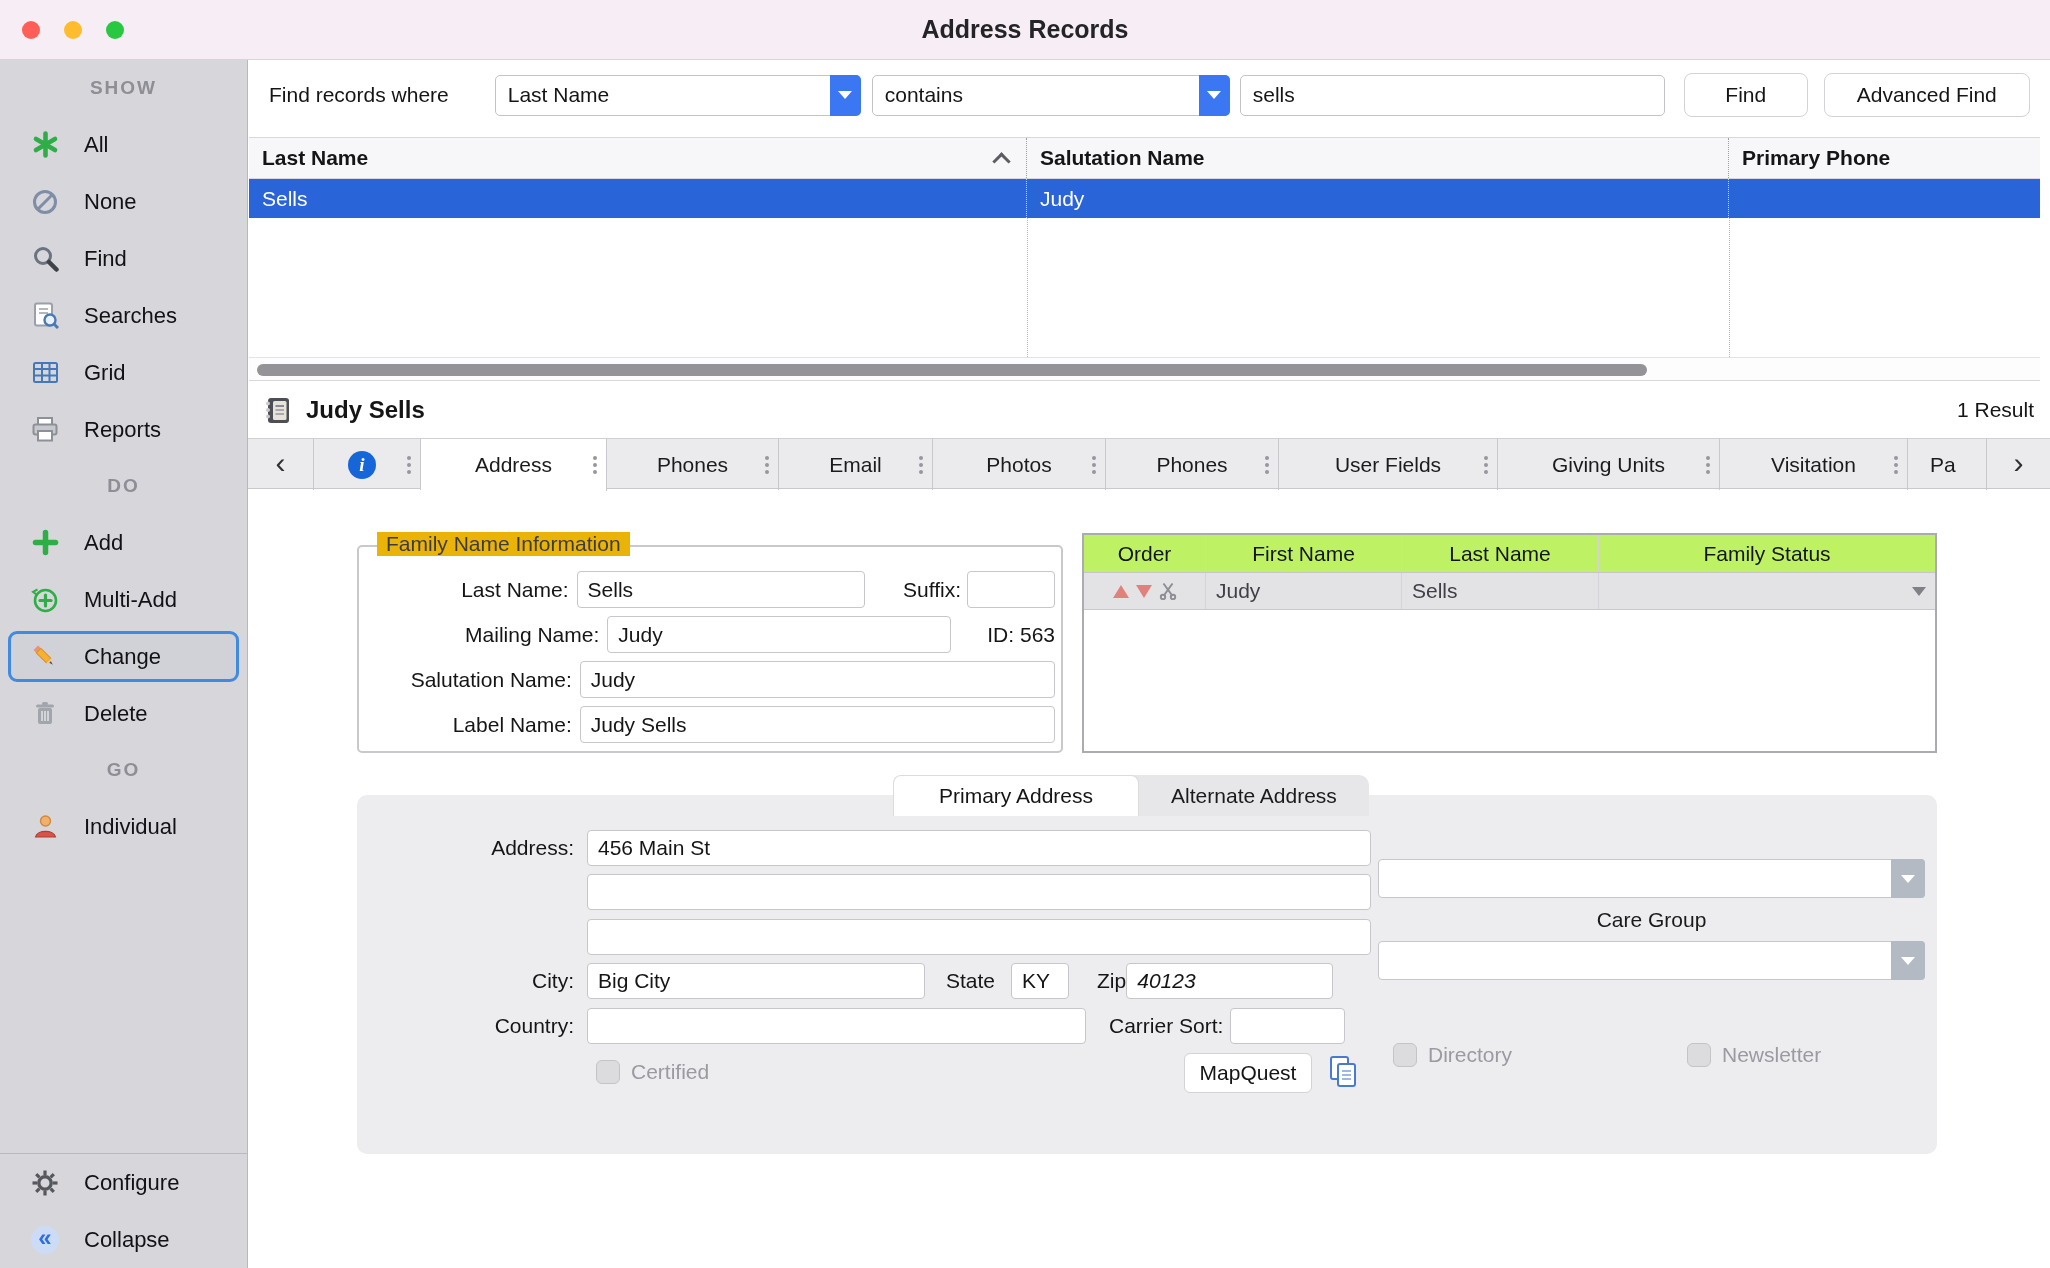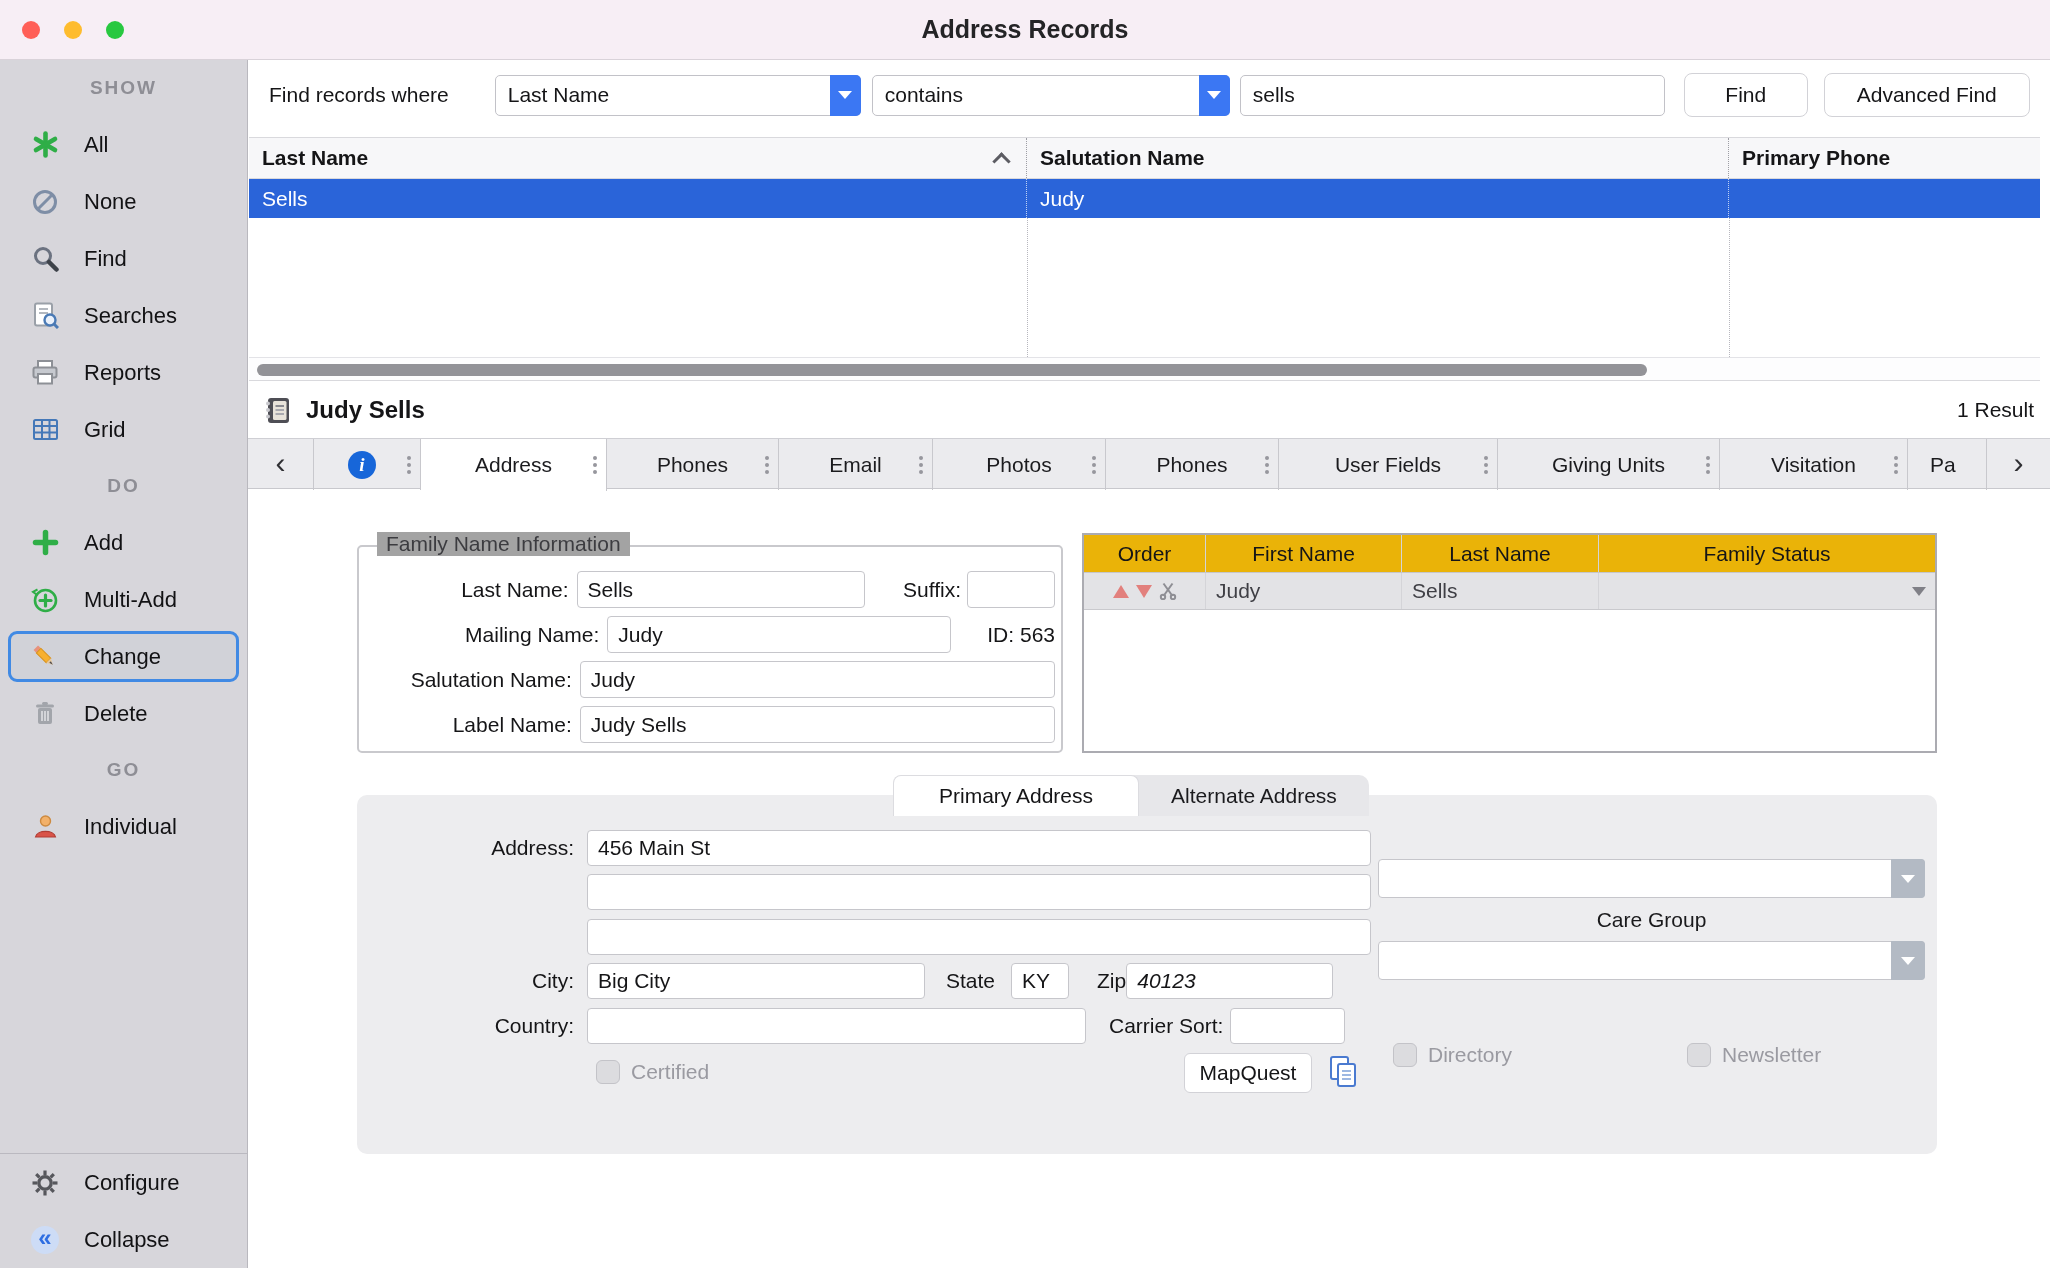--- a/index.html
+++ b/index.html
@@ -78,32 +78,32 @@
   .dots { position: absolute; right: 9px; top: 50%; transform: translateY(-50%); display: flex; flex-direction: column; gap: 3px; }
   .dots i { width: 4px; height: 4px; border-radius: 50%; background: #97979d; display: block; }
   .tab.active { background: #fff; height: 52px; z-index: 2; }
   .t-addr { width: 186px; } .t-phones { width: 172px; } .t-email { width: 154px; } .t-photos { width: 173px; }
   .t-groups { width: 173px; } .t-userfields { width: 219px; } .t-giving { width: 222px; } .t-visit { width: 188px; }
   .t-pa { width: 79px; overflow: hidden; justify-content: flex-start; padding-left: 22px; }
   .tab-fwd { flex: 1; min-width: 56px; border-right: none; }
 
   
   .fieldset { position: absolute; left: 109px; top: 485px; width: 706px; height: 208px; border: 2px solid #c9c9cd; border-radius: 5px; background: #fff; }
-  .legend { position: absolute; top: -15px; left: 18px; background: #a3a3a3; padding: 0 9px; color: #3c3c40; }
+  .legend { position: absolute; top: -15px; left: 18px; background: #eab308; padding: 0 9px; color: #3c3c40; }
   .f-rows { position: absolute; left: 6px; right: 6px; top: 20px; }
   .f-row { height: 45px; display: flex; align-items: center; justify-content: flex-end; }
   .f-label { width: 208px; text-align: right; margin-right: 8px; white-space: nowrap; }
   .f-input { height: 37px; border: 1px solid #c6c6cb; border-radius: 4px; padding: 0 10px; font-size: 21px; font-family: inherit; color: #151517; background: #fff; }
   .w288 { width: 288px; } .w344 { width: 344px; } .w478 { width: 478px; } .w88 { width: 88px; }
   .suffix-label { margin-left: 26px; width: 72px; text-align: right; margin-right: 6px; }
   .id-label { margin-left: 36px; }
 
   
   .family-table { position: absolute; left: 834px; top: 473px; width: 855px; height: 220px; border: 2px solid #ababb1; background: #fff; }
-  .ft-header { display: flex; height: 38px; border-bottom: 1px solid #c6c6ca; background: #eab308; }
+  .ft-header { display: flex; height: 38px; border-bottom: 1px solid #c6c6ca; background: #bef264; }
   .ft-col { display: flex; align-items: center; justify-content: center; height: 100%; border-right: 1px solid #d4d4d8; }
   .ft-c1 { width: 122px; } .ft-c2 { width: 196px; } .ft-c3 { width: 197px; } .ft-c4 { flex: 1; border-right: none; }
   .ft-row { display: flex; height: 37px; background: #e3e3e6; border-bottom: 1px solid #c9c9cd; color: #3f3f45; }
   .ft-row .ft-col { justify-content: flex-start; padding-left: 10px; }
   .ft-row .ft-c1 { justify-content: center; gap: 7px; padding-left: 0; }
   .arr-up { width: 0; height: 0; border-left: 8px solid transparent; border-right: 8px solid transparent; border-bottom: 13px solid #e2807d; }
   .arr-down { width: 0; height: 0; border-left: 8px solid transparent; border-right: 8px solid transparent; border-top: 13px solid #e2807d; }
   .ft-chev { margin-left: auto; margin-right: 9px; width: 0; height: 0; border-left: 7px solid transparent; border-right: 7px solid transparent; border-top: 9px solid #808087; }
 
   
@@ -189,40 +189,40 @@
             <line x1="7" y1="11" x2="16" y2="11" stroke="#b3b8bf" stroke-width="2"></line>
             <circle cx="18" cy="18" r="5.5" fill="#eaf1fb" stroke="#4a7ab5" stroke-width="2.4"></circle>
             <line x1="22" y1="22" x2="26" y2="26" stroke="#4a7ab5" stroke-width="3"></line>
           </svg>
         </span>
       <span>Searches</span>
     </div>
 
     <div class="side-item">
       <span class="ic">
-          <svg width="28" height="27" viewBox="0 0 28 27">
-            <rect x="7" y="2" width="14" height="7" fill="#fff" stroke="#8d9096" stroke-width="2"></rect>
-            <rect x="2.5" y="8.5" width="23" height="10" rx="2" fill="#c6c9cf" stroke="#8d9096" stroke-width="2"></rect>
-            <rect x="7" y="15" width="14" height="9.5" fill="#fff" stroke="#8d9096" stroke-width="2"></rect>
-          </svg>
-        </span>
-      <span>Reports</span>
-    </div>
-
-    <div class="side-item">
-      <span class="ic">
           <svg width="27" height="27" viewBox="0 0 27 27" fill="none" stroke="#4478b8" stroke-width="2">
             <rect x="2" y="4" width="23" height="19" rx="1.5"></rect>
             <line x1="2" y1="10" x2="25" y2="10"></line>
             <line x1="2" y1="16.5" x2="25" y2="16.5"></line>
             <line x1="10" y1="4" x2="10" y2="23"></line>
             <line x1="17.5" y1="4" x2="17.5" y2="23"></line>
           </svg>
         </span>
       <span>Grid</span>
+    </div>
+
+    <div class="side-item">
+      <span class="ic">
+          <svg width="28" height="27" viewBox="0 0 28 27">
+            <rect x="7" y="2" width="14" height="7" fill="#fff" stroke="#8d9096" stroke-width="2"></rect>
+            <rect x="2.5" y="8.5" width="23" height="10" rx="2" fill="#c6c9cf" stroke="#8d9096" stroke-width="2"></rect>
+            <rect x="7" y="15" width="14" height="9.5" fill="#fff" stroke="#8d9096" stroke-width="2"></rect>
+          </svg>
+        </span>
+      <span>Reports</span>
     </div>
 
     <div class="side-header">DO</div>
 
     <div class="side-item">
       <span class="ic">
           <svg width="27" height="27" viewBox="0 0 27 27" stroke="#2fae47" stroke-width="5.5" stroke-linecap="round">
             <line x1="13.5" y1="3.5" x2="13.5" y2="23.5"></line>
             <line x1="3.5" y1="13.5" x2="23.5" y2="13.5"></line>
           </svg>

